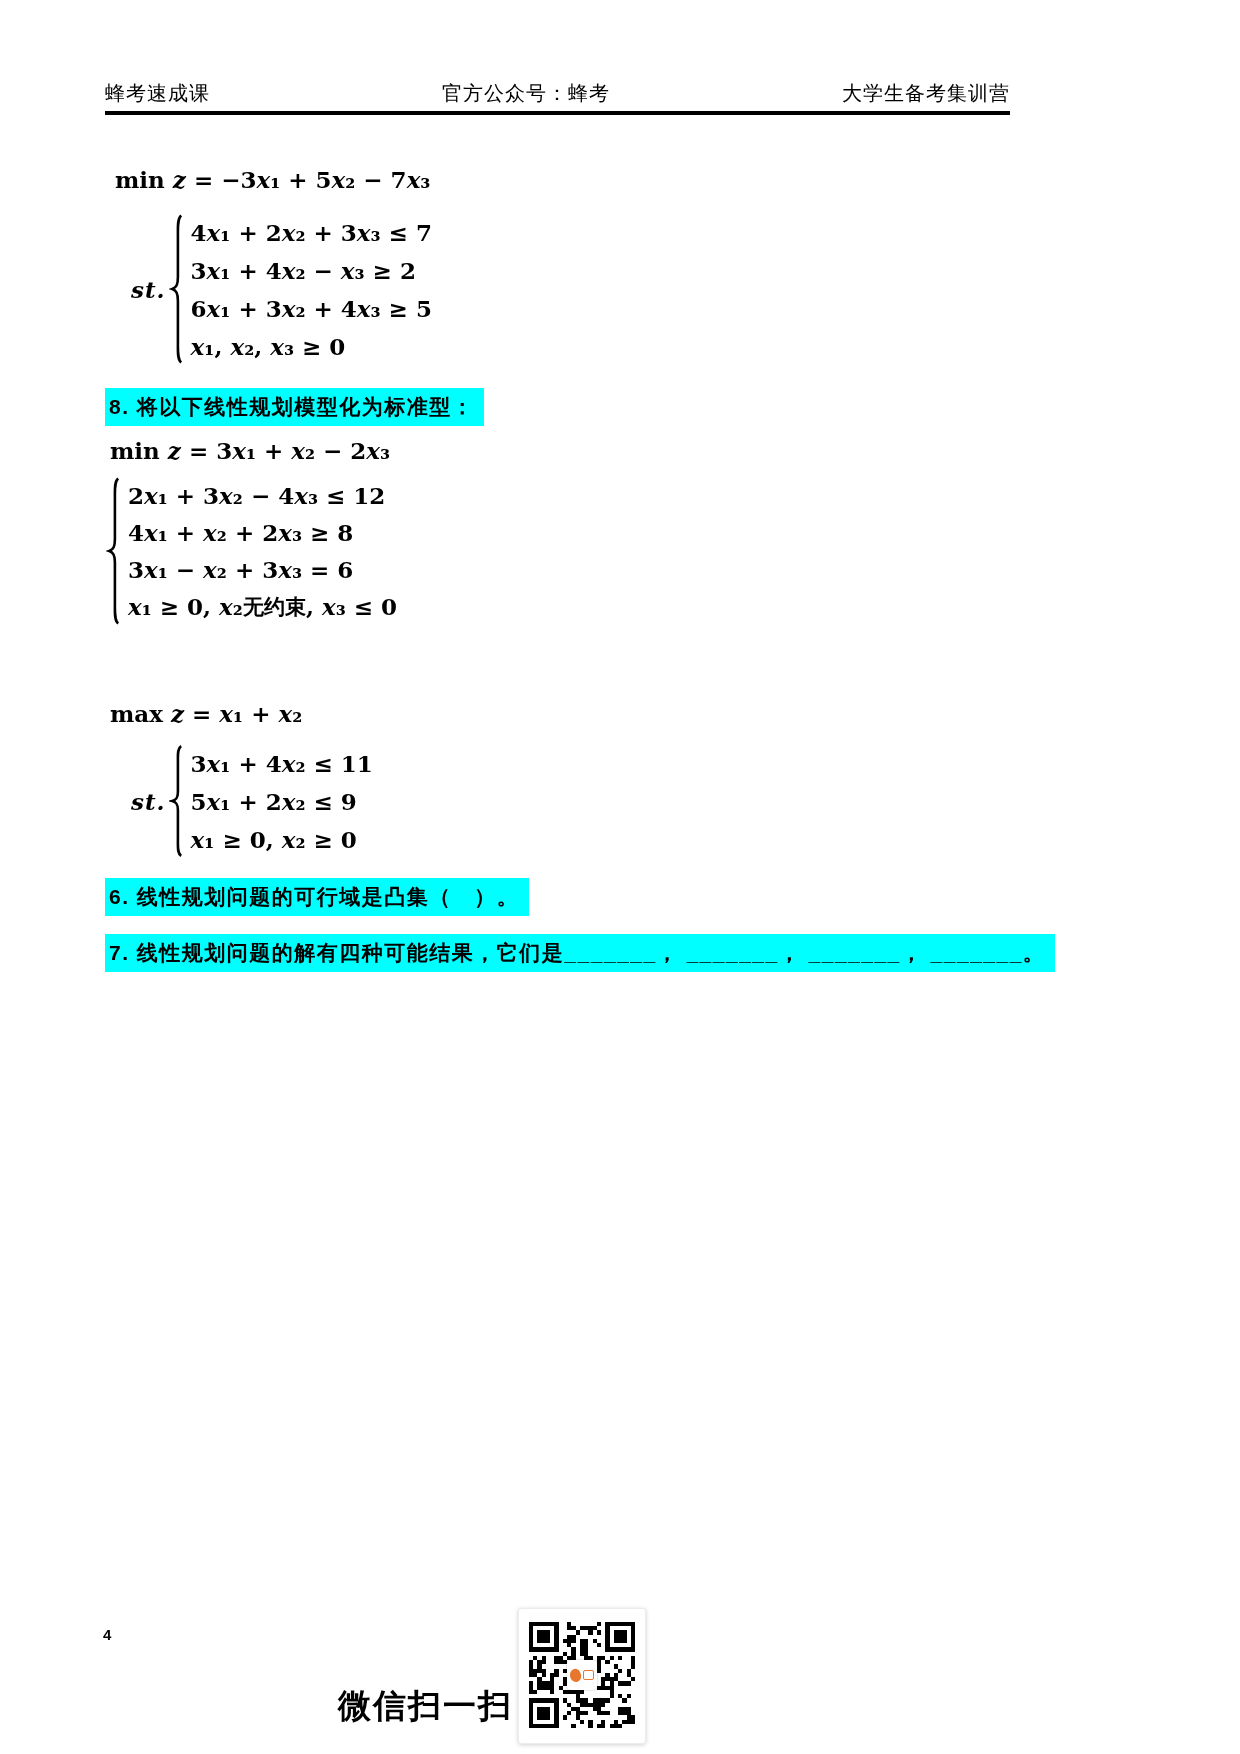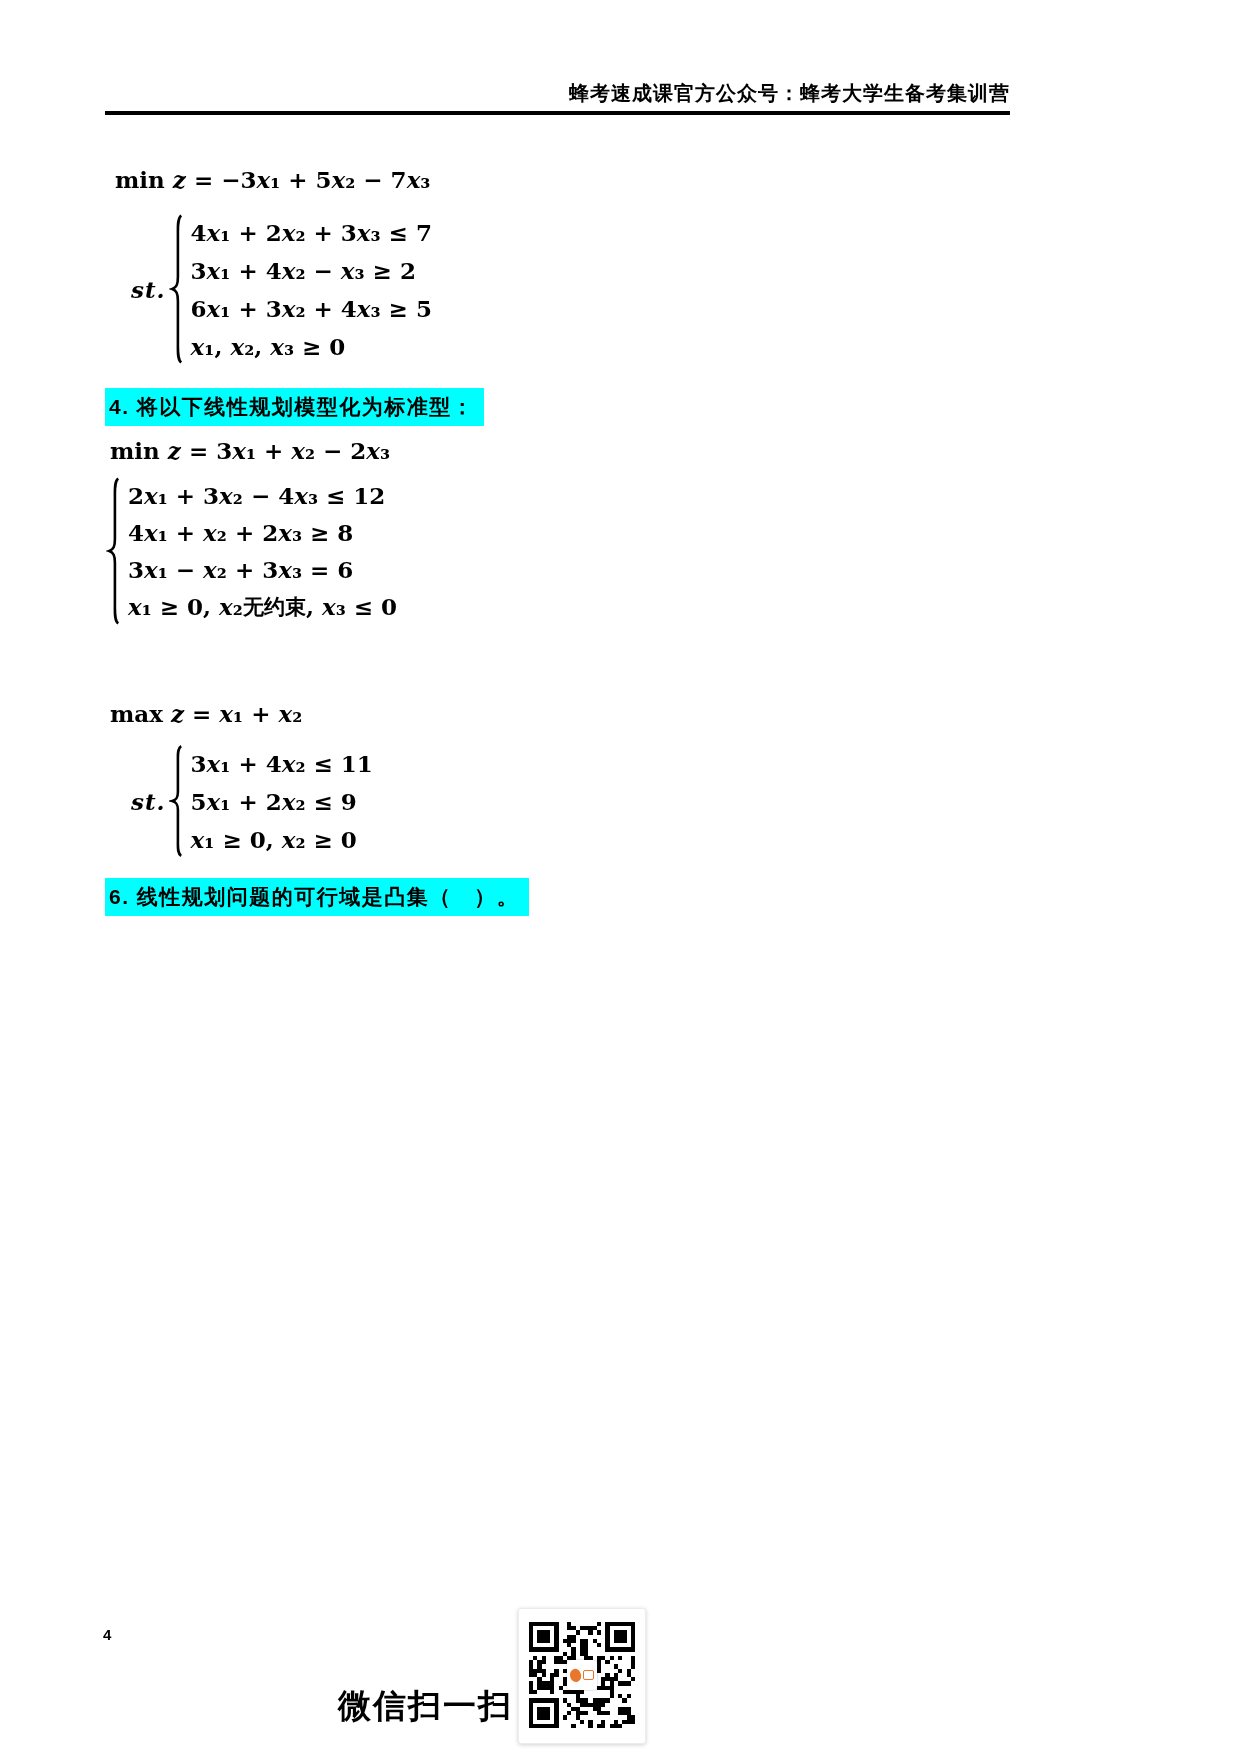--- a/index.html
+++ b/index.html
@@ -1,22 +1,22 @@
 <!DOCTYPE html>
 <html><head>
 <meta charset="utf-8">
 <style>
   html,body{margin:0;padding:0;background:#ffffff;}
   #page{position:relative;width:1240px;height:1754px;background:#ffffff;overflow:hidden;
         font-family:"Liberation Sans",sans-serif;color:#000;}
 
   
   .hdr{position:absolute;left:105px;top:80px;width:905px;display:flex;
-       justify-content:flex-end;align-items:baseline;
-       font-weight:bold;font-size:20px;letter-spacing:1px;}
+       justify-content:space-between;align-items:baseline;
+       font-weight:normal;font-size:20px;letter-spacing:1px;}
   .hdr-rule{position:absolute;left:105px;top:111px;width:905px;height:4px;background:#000;}
 
   
   .hl{position:absolute;display:inline-block;background:#00ffff;
       font-weight:bold;font-size:21px;line-height:27px;
       padding:5px 10px 6px 4px;white-space:pre;letter-spacing:1.5px;}
 
   
   .math{font-family:"DejaVu Serif",serif;font-weight:bold;font-size:23px;white-space:pre;}
   .math em{font-style:italic;font-family:"DejaVu Serif",serif;}
@@ -62,21 +62,21 @@
       <path vector-effect="non-scaling-stroke" d="M13 1 C 9 3, 9.5 8, 9.5 14 L 9.5 42 C 9.5 47, 8 49, 3.5 50 C 8 51, 9.5 53, 9.5 58 L 9.5 86 C 9.5 92, 9 97, 13 99"></path>
     </svg>
     <div class="cons">
       <div class="math" style="height:38px;">4<em>x</em>₁ + 2<em>x</em>₂ + 3<em>x</em>₃ ≤ 7</div>
       <div class="math" style="height:38px;">3<em>x</em>₁ + 4<em>x</em>₂ − <em>x</em>₃ ≥ 2</div>
       <div class="math" style="height:38px;">6<em>x</em>₁ + 3<em>x</em>₂ + 4<em>x</em>₃ ≥ 5</div>
       <div class="math" style="height:38px;"><em>x</em>₁, <em>x</em>₂, <em>x</em>₃ ≥ 0</div>
     </div>
   </div>
 
-  <div class="hl" style="left:105px;top:388px;">4. 将以下线性规划模型化为标准型：</div>
+  <div class="hl" style="left:105px;top:388px;">8. 将以下线性规划模型化为标准型：</div>
   <div class="obj math" style="left:110px;top:437px;">min <em>z</em> = 3<em>x</em>₁ + <em>x</em>₂ − 2<em>x</em>₃</div>
   <div class="block" style="left:106px;top:477px;">
     <svg class="brace" style="height:148px;" viewBox="0 0 16 100" preserveAspectRatio="none">
       <path vector-effect="non-scaling-stroke" d="M13 1 C 9 3, 9.5 8, 9.5 14 L 9.5 42 C 9.5 47, 8 49, 3.5 50 C 8 51, 9.5 53, 9.5 58 L 9.5 86 C 9.5 92, 9 97, 13 99"></path>
     </svg>
     <div class="cons">
       <div class="math" style="height:37px;">2<em>x</em>₁ + 3<em>x</em>₂ − 4<em>x</em>₃ ≤ 12</div>
       <div class="math" style="height:37px;">4<em>x</em>₁ + <em>x</em>₂ + 2<em>x</em>₃ ≥ 8</div>
       <div class="math" style="height:37px;align-items:center;">3<em>x</em>₁ − <em>x</em>₂ + 3<em>x</em>₃ = 6</div>
       <div class="math" style="height:37px;"><em>x</em>₁ ≥ 0, <em>x</em>₂<span class="cjk">无约束</span>, <em>x</em>₃ ≤ 0</div>
@@ -90,20 +90,21 @@
       <path vector-effect="non-scaling-stroke" d="M13 1 C 9 3, 9.5 8, 9.5 14 L 9.5 42 C 9.5 47, 8 49, 3.5 50 C 8 51, 9.5 53, 9.5 58 L 9.5 86 C 9.5 92, 9 97, 13 99"></path>
     </svg>
     <div class="cons">
       <div class="math" style="height:38px;">3<em>x</em>₁ + 4<em>x</em>₂ ≤ 11</div>
       <div class="math" style="height:38px;">5<em>x</em>₁ + 2<em>x</em>₂ ≤ 9</div>
       <div class="math" style="height:38px;"><em>x</em>₁ ≥ 0, <em>x</em>₂ ≥ 0</div>
     </div>
   </div>
 
   <div class="hl" style="left:105px;top:878px;">6. 线性规划问题的可行域是凸集（　）。</div>
+  <div class="hl" style="left:105px;top:934px;">7. 线性规划问题的解有四种可能结果，它们是_______， _______， _______， _______。</div>
 
   <div class="pgnum">4</div>
   <div class="foot-txt" style="left:338px;top:1684px;">微信扫一扫</div>
   <div class="qr-card">
     <svg class="qrp" width="106" height="106" viewBox="0 0 25 25">
         <rect x="9" y="0" width="1" height="1"></rect>
         <rect x="16" y="0" width="1" height="1"></rect>
         <rect x="9" y="1" width="1" height="1"></rect>
         <rect x="10" y="1" width="1" height="1"></rect>
         <rect x="12" y="1" width="1" height="1"></rect>

